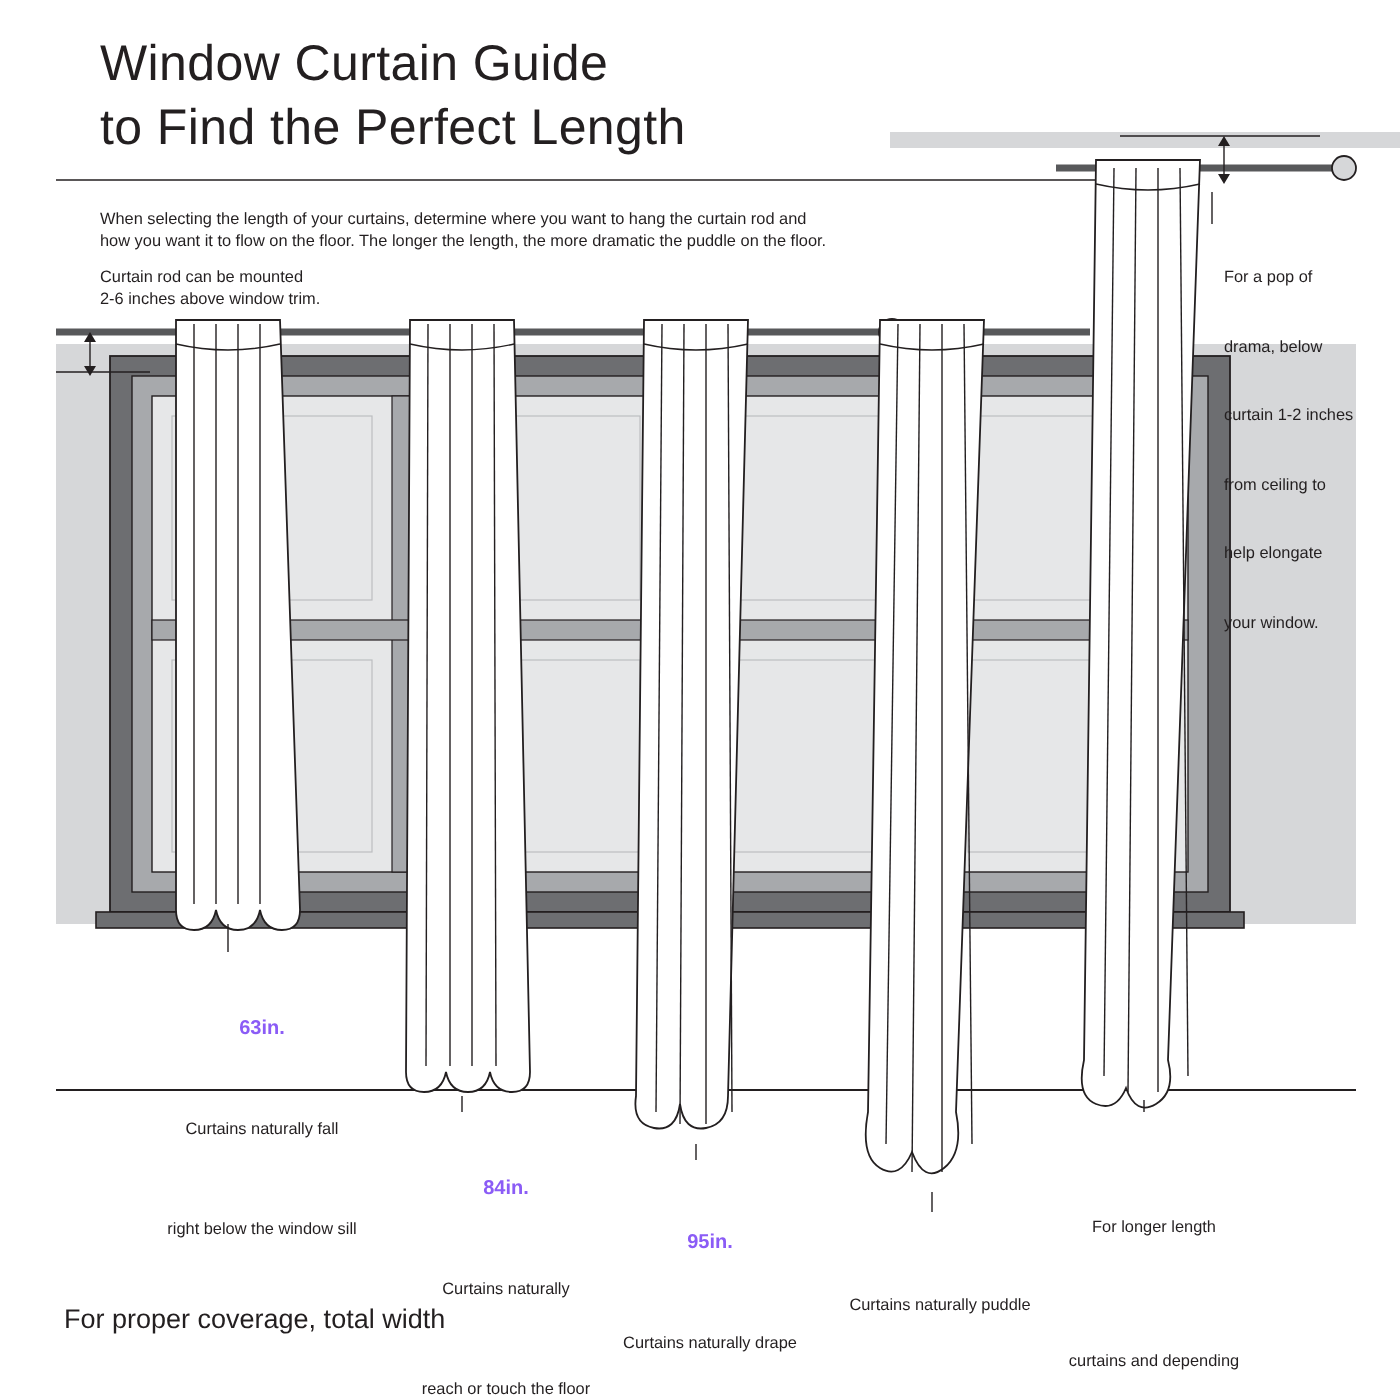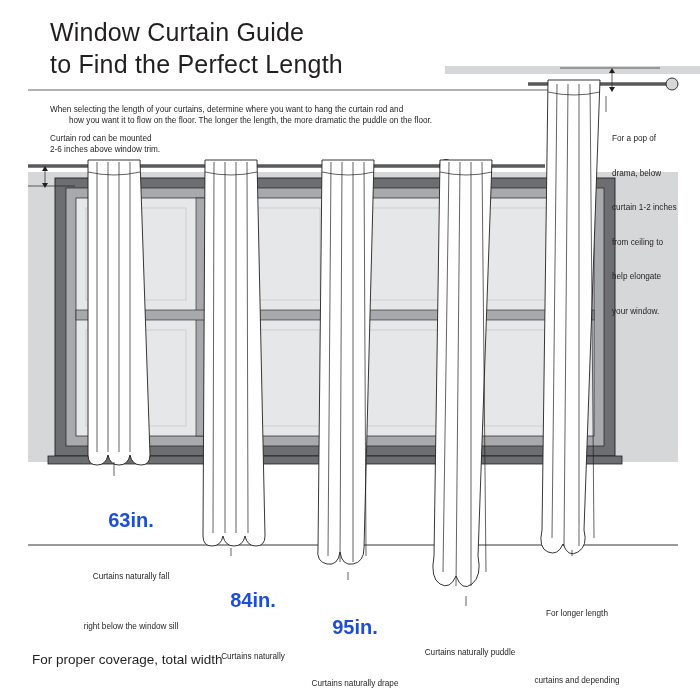--- a/index.html
+++ b/index.html
@@ -41,44 +41,44 @@
   #title-line1 { left: 50px; top: 18px; }
   #title-line2 { left: 50px; top: 50px; }
 
   
   .intro {
     font-size: 8.2px;
     line-height: 11px;
     color: #231f20;
   }
   #intro-1 { left: 50px; top: 104px; }
-  #intro-2 { left: 50px; top: 115px; margin-left: 19px; }
+  #intro-2 { left: 50px; top: 115px; }
 
   
   .rodnote {
     font-size: 8.2px;
     font-weight: normal;
     line-height: 11px;
   }
   #rodnote-1 { left: 50px; top: 133px; }
   #rodnote-2 { left: 50px; top: 144px; }
 
   
   .callout {
     font-size: 8.2px;
     line-height: 11.5px;
     color: #231f20;
   }
   #callout-block { left: 612px; top: 110px; width: 88px; }
 
   
   .len-head {
-    font-size: 20px;
+    font-size: 10px;
     font-weight: bold;
-    color: #1d4ed8;
+    color: #8b5cf6;
   }
   .len-sub {
     font-size: 8.2px;
     line-height: 11px;
     color: #231f20;
     text-align: center;
   }
 
   #lbl63 { left: 66px; top: 473px; width: 130px; text-align: center; }
   #lbl63 .len-sub { margin-top: 3px; }

